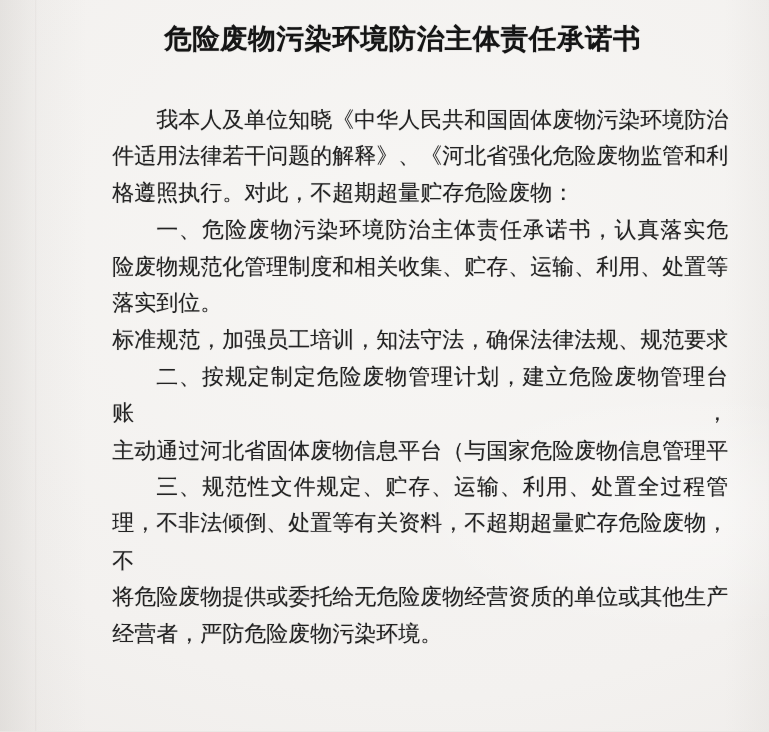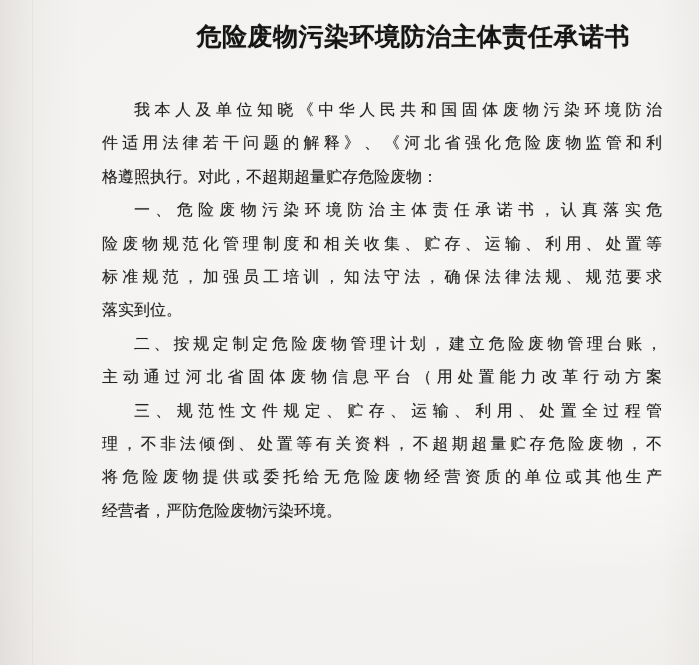--- a/index.html
+++ b/index.html
@@ -36,32 +36,32 @@
     box-sizing: border-box;
     width: 100%;
     height: 100%;
     padding: 20px 37px 0 102px;
   }
   .title {
     margin: 0 32px 0 0;           
     font-size: 25px;
     line-height: 33px;
     font-weight: 700;
-    text-align: right;
+    text-align: center;
     letter-spacing: 0.5px;
     color: #151515;
     text-shadow: 0 0 1px rgba(20,20,20,0.45);
   }
   .body-text {
     margin-top: 40px;
   }
   .para { margin: 0; padding: 0; }
   .line {
     display: block;
-    font-size: 16px;
+    font-size: 20px;
     line-height: 33.4px;
     text-align: justify;
     text-align-last: justify;
     text-justify: inter-character;
     white-space: normal;
     color: #232323;
     text-shadow: 0 0 1px rgba(35,35,35,0.35);
   }
   .line.first { text-indent: 2em; }
   .line.last  { text-align-last: left; }
@@ -79,27 +79,27 @@
 
       <p class="para">
         <span class="line first">我本人及单位知晓《中华人民共和国固体废物污染环境防治</span>
         <span class="line">件适用法律若干问题的解释》、《河北省强化危险废物监管和利</span>
         <span class="line last">格遵照执行。对此，不超期超量贮存危险废物：</span>
       </p>
 
       <p class="para">
         <span class="line first">一、危险废物污染环境防治主体责任承诺书，认真落实危</span>
         <span class="line">险废物规范化管理制度和相关收集、贮存、运输、利用、处置等</span>
+        <span class="line last">落实到位。</span>
         <span class="line">标准规范，加强员工培训，知法守法，确保法律法规、规范要求</span>
-        <span class="line last">落实到位。</span>
       </p>
 
       <p class="para">
         <span class="line first">二、按规定制定危险废物管理计划，建立危险废物管理台账，</span>
-        <span class="line">主动通过河北省固体废物信息平台（用处置能力改革行动方案</span>
+        <span class="line">主动通过河北省固体废物信息平台（与国家危险废物信息管理平</span>
       </p>
 
       <p class="para">
         <span class="line first">三、规范性文件规定、贮存、运输、利用、处置全过程管</span>
         <span class="line">理，不非法倾倒、处置等有关资料，不超期超量贮存危险废物，不</span>
         <span class="line">将危险废物提供或委托给无危险废物经营资质的单位或其他生产</span>
         <span class="line last">经营者，严防危险废物污染环境。</span>
       </p>
 
     </div>

